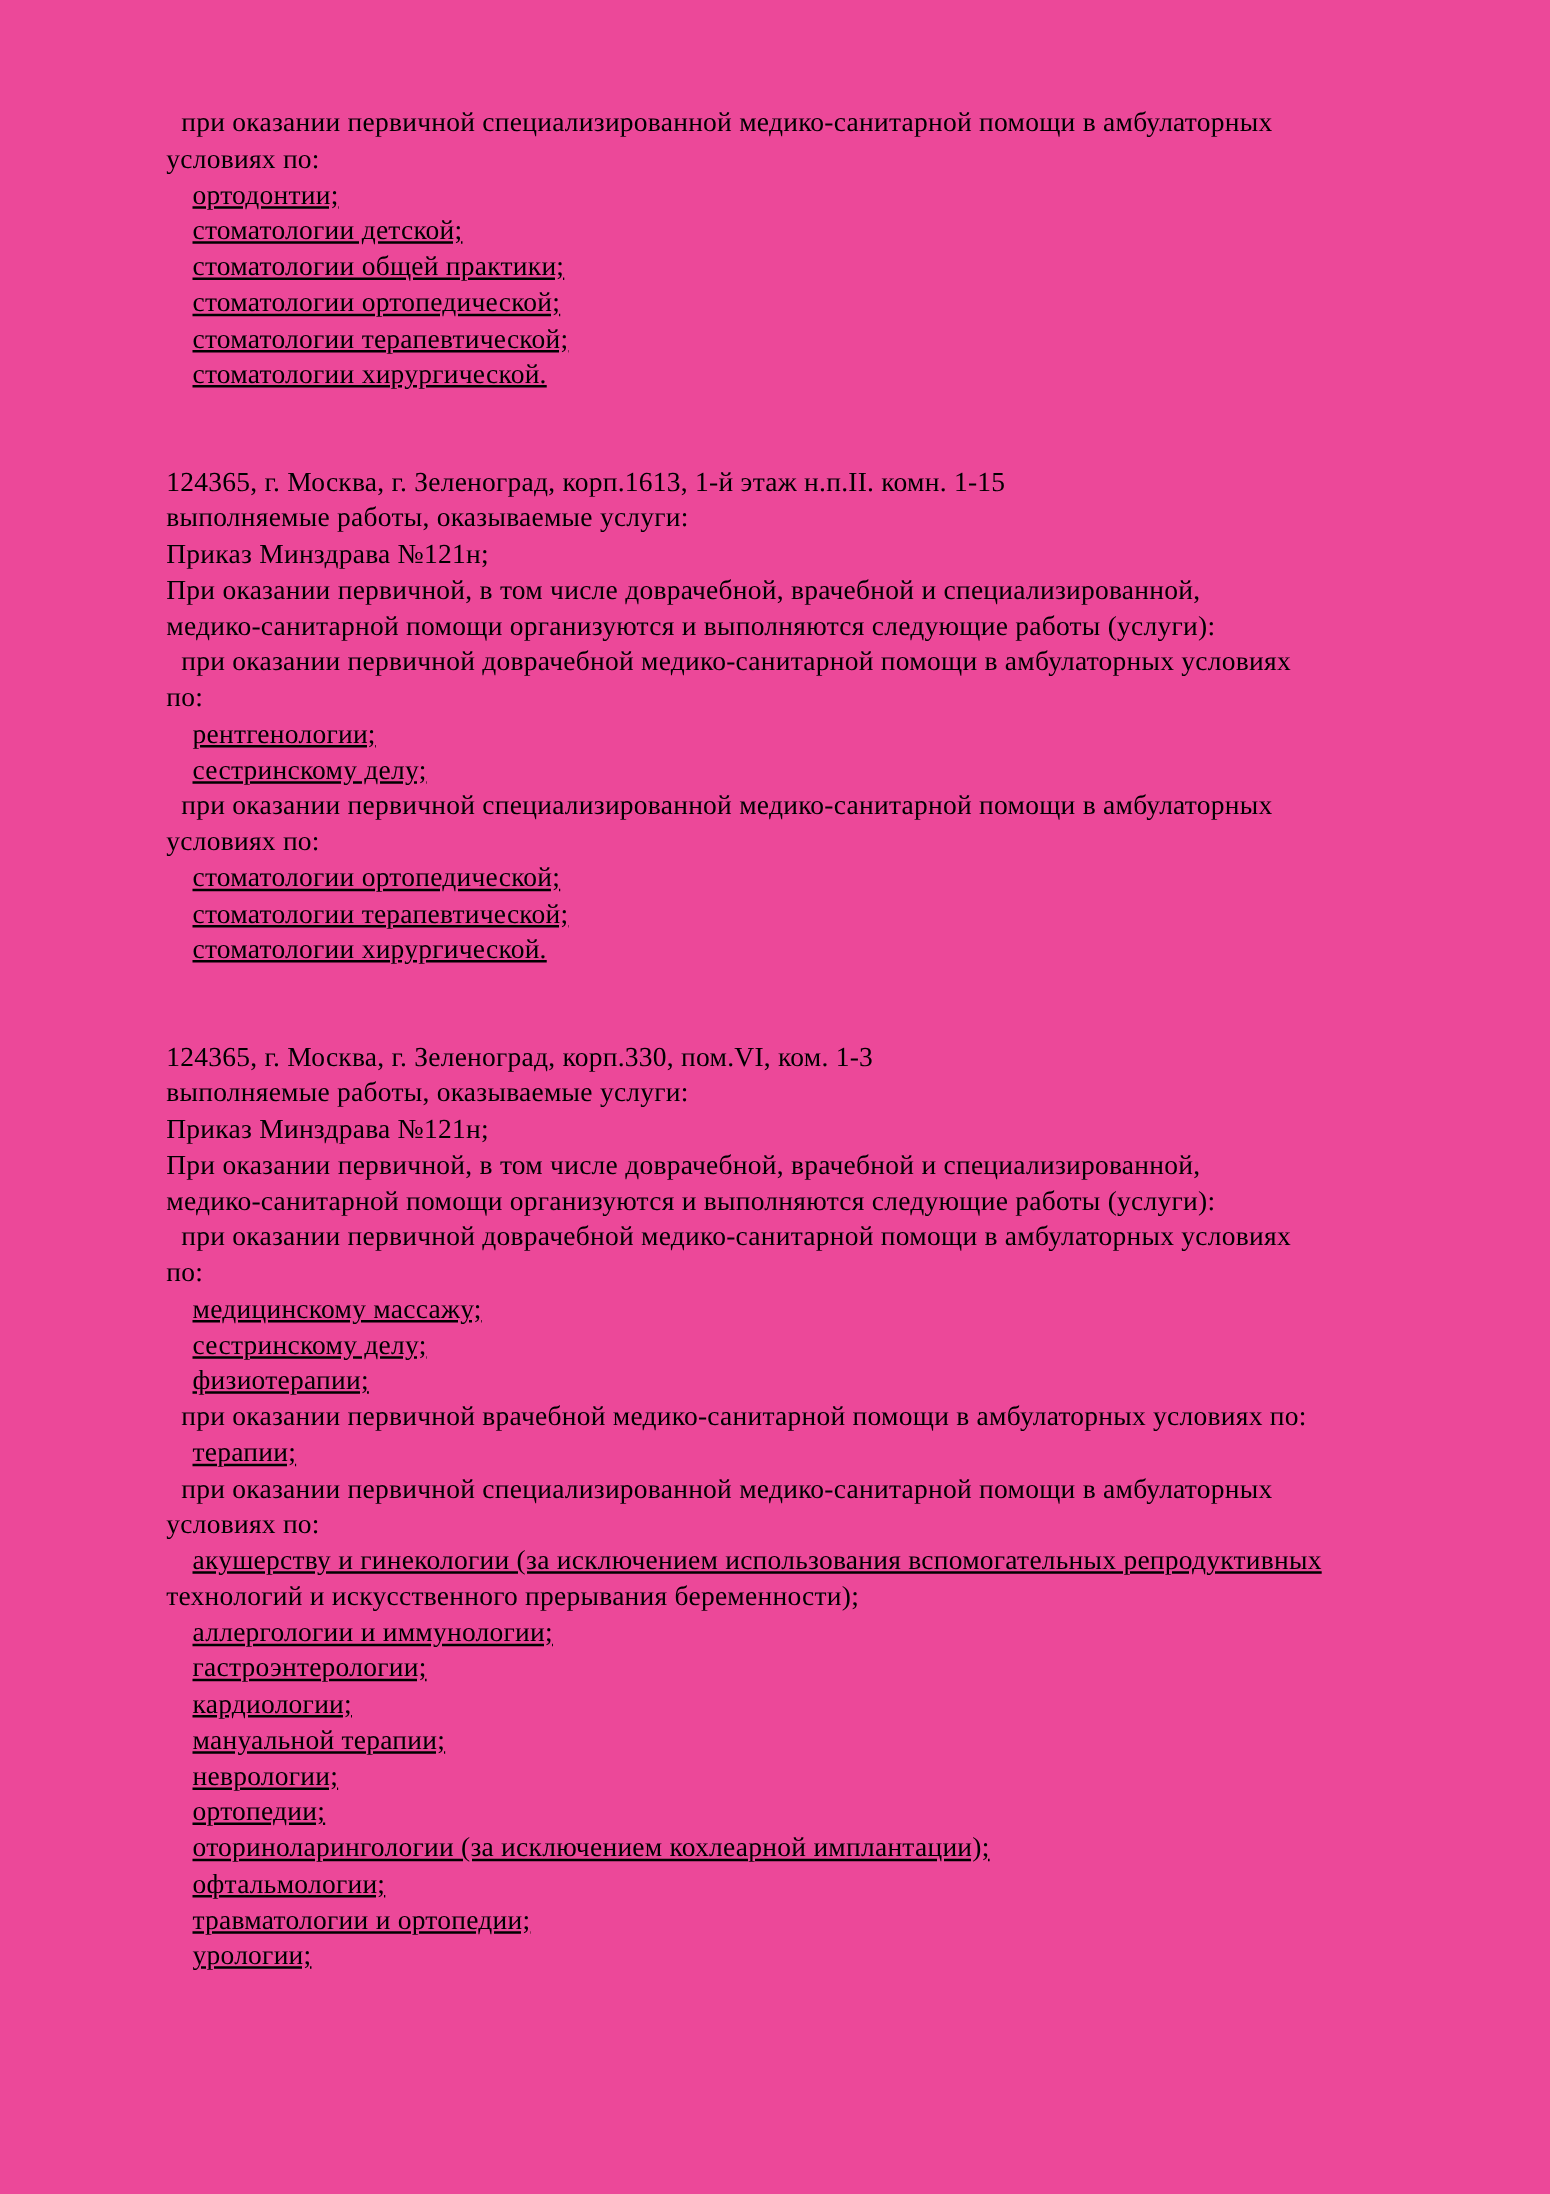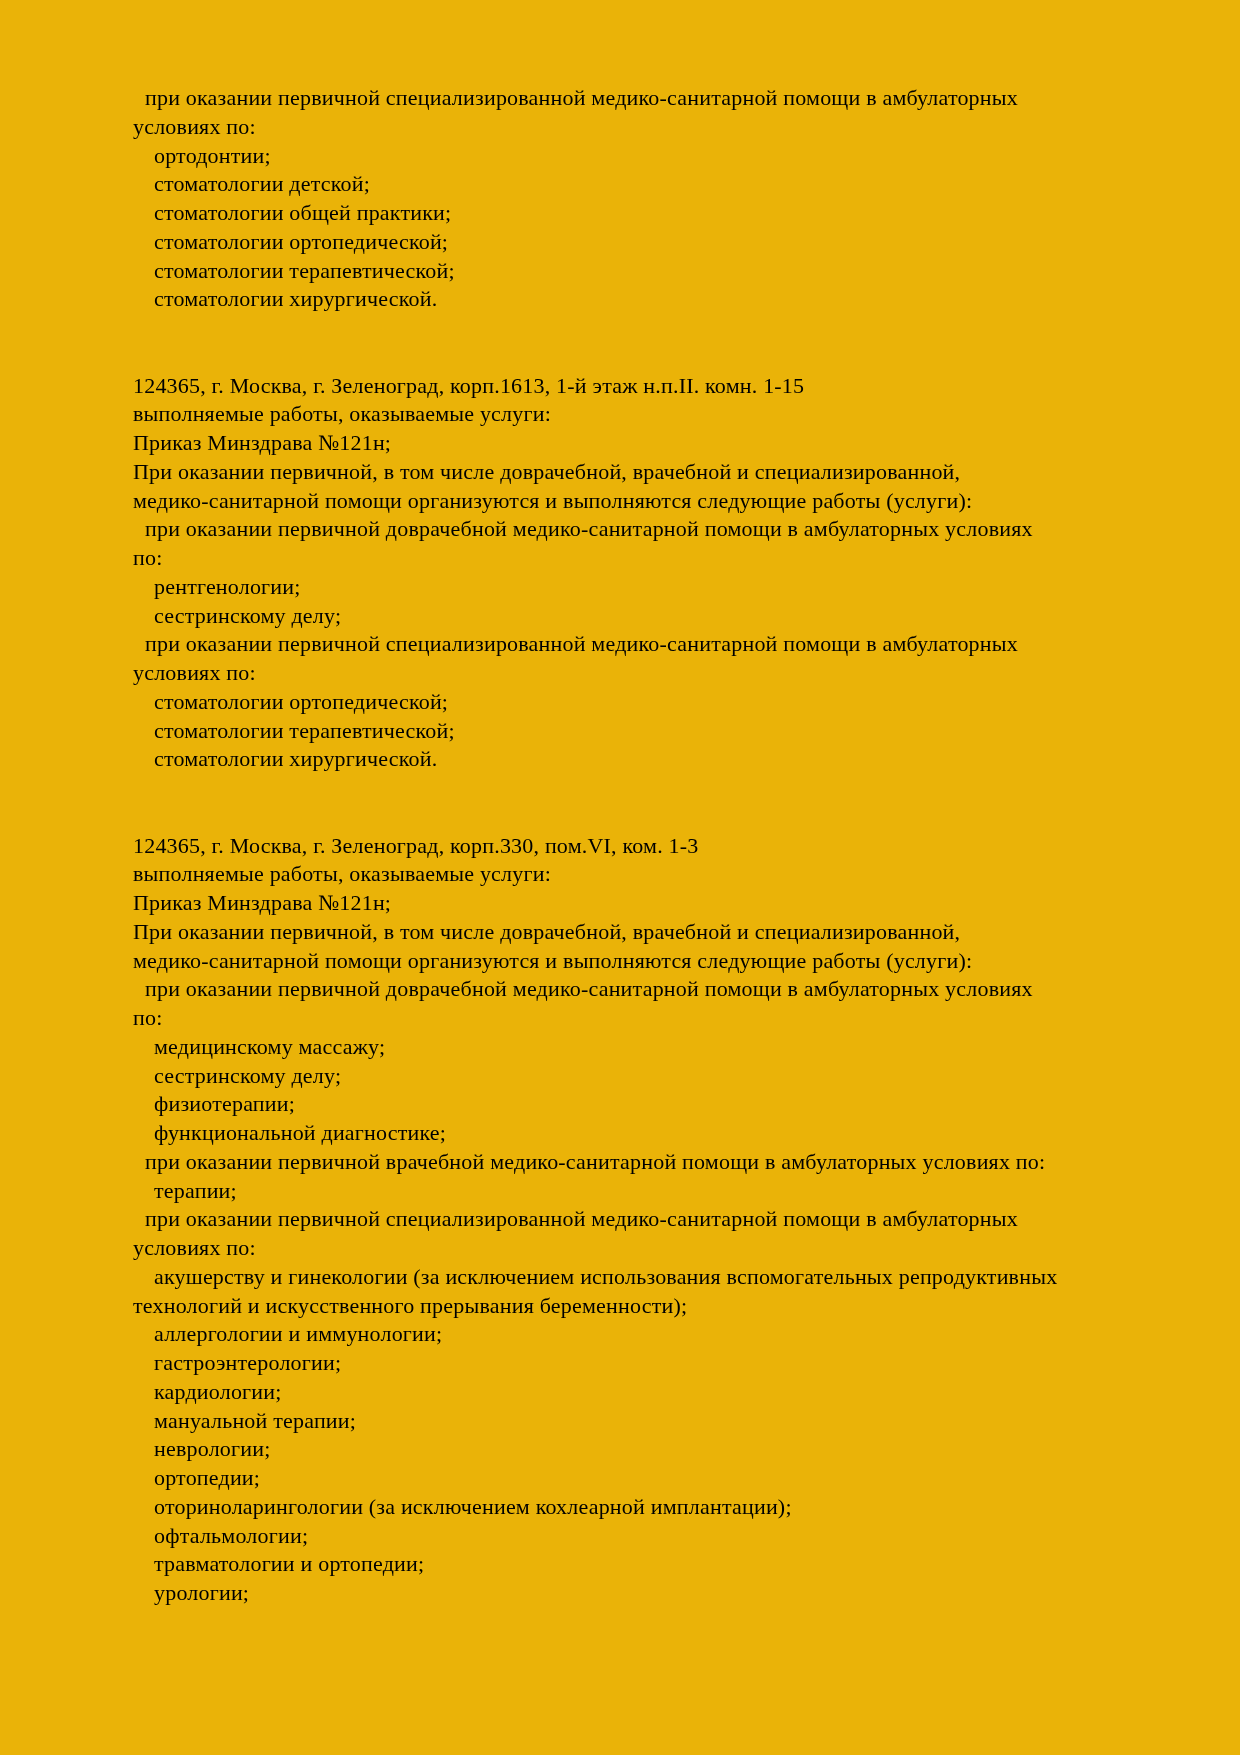--- a/index.html
+++ b/index.html
@@ -4,37 +4,37 @@
 <style>
   html, body {
     margin: 0;
     padding: 0;
     background: #ffffff;
   }
   .page {
     position: relative;
     width: 1240px;
     height: 1755px;
-    background: #eab308;
+    background: #ec4899;
     color: #000000;
     font-family: "Liberation Serif", "DejaVu Serif", serif;
     font-size: 22px;
     box-sizing: border-box;
     padding: 84px 40px 0 133px;
     overflow: hidden;
   }
   .doc-line {
     line-height: 28.75px;
     height: 28.75px;
     white-space: nowrap;
     letter-spacing: 0.2px;
   }
   .indent-0 { padding-left: 0; }
   .indent-1 { padding-left: 12px; }
-  .indent-2 { padding-left: 21px; }
+  .indent-2 { padding-left: 21px; text-decoration: underline; }
   .blank { height: 28.75px; }
 </style>
 </head>
 <body>
 
 <div class="page">
   <div>
       <div class="doc-line indent-1">при оказании первичной специализированной медико-санитарной помощи в амбулаторных</div>
       <div class="doc-line indent-0">условиях по:</div>
       <div class="doc-line indent-2">ортодонтии;</div>
@@ -64,21 +64,20 @@
       <div class="doc-line indent-0">124365, г. Москва, г. Зеленоград, корп.330, пом.VI, ком. 1-3</div>
       <div class="doc-line indent-0">выполняемые работы, оказываемые услуги:</div>
       <div class="doc-line indent-0">Приказ Минздрава №121н;</div>
       <div class="doc-line indent-0">При оказании первичной, в том числе доврачебной, врачебной и специализированной,</div>
       <div class="doc-line indent-0">медико-санитарной помощи организуются и выполняются следующие работы (услуги):</div>
       <div class="doc-line indent-1">при оказании первичной доврачебной медико-санитарной помощи в амбулаторных условиях</div>
       <div class="doc-line indent-0">по:</div>
       <div class="doc-line indent-2">медицинскому массажу;</div>
       <div class="doc-line indent-2">сестринскому делу;</div>
       <div class="doc-line indent-2">физиотерапии;</div>
-      <div class="doc-line indent-2">функциональной диагностике;</div>
       <div class="doc-line indent-1">при оказании первичной врачебной медико-санитарной помощи в амбулаторных условиях по:</div>
       <div class="doc-line indent-2">терапии;</div>
       <div class="doc-line indent-1">при оказании первичной специализированной медико-санитарной помощи в амбулаторных</div>
       <div class="doc-line indent-0">условиях по:</div>
       <div class="doc-line indent-2">акушерству и гинекологии (за исключением использования вспомогательных репродуктивных</div>
       <div class="doc-line indent-0">технологий и искусственного прерывания беременности);</div>
       <div class="doc-line indent-2">аллергологии и иммунологии;</div>
       <div class="doc-line indent-2">гастроэнтерологии;</div>
       <div class="doc-line indent-2">кардиологии;</div>
       <div class="doc-line indent-2">мануальной терапии;</div>

